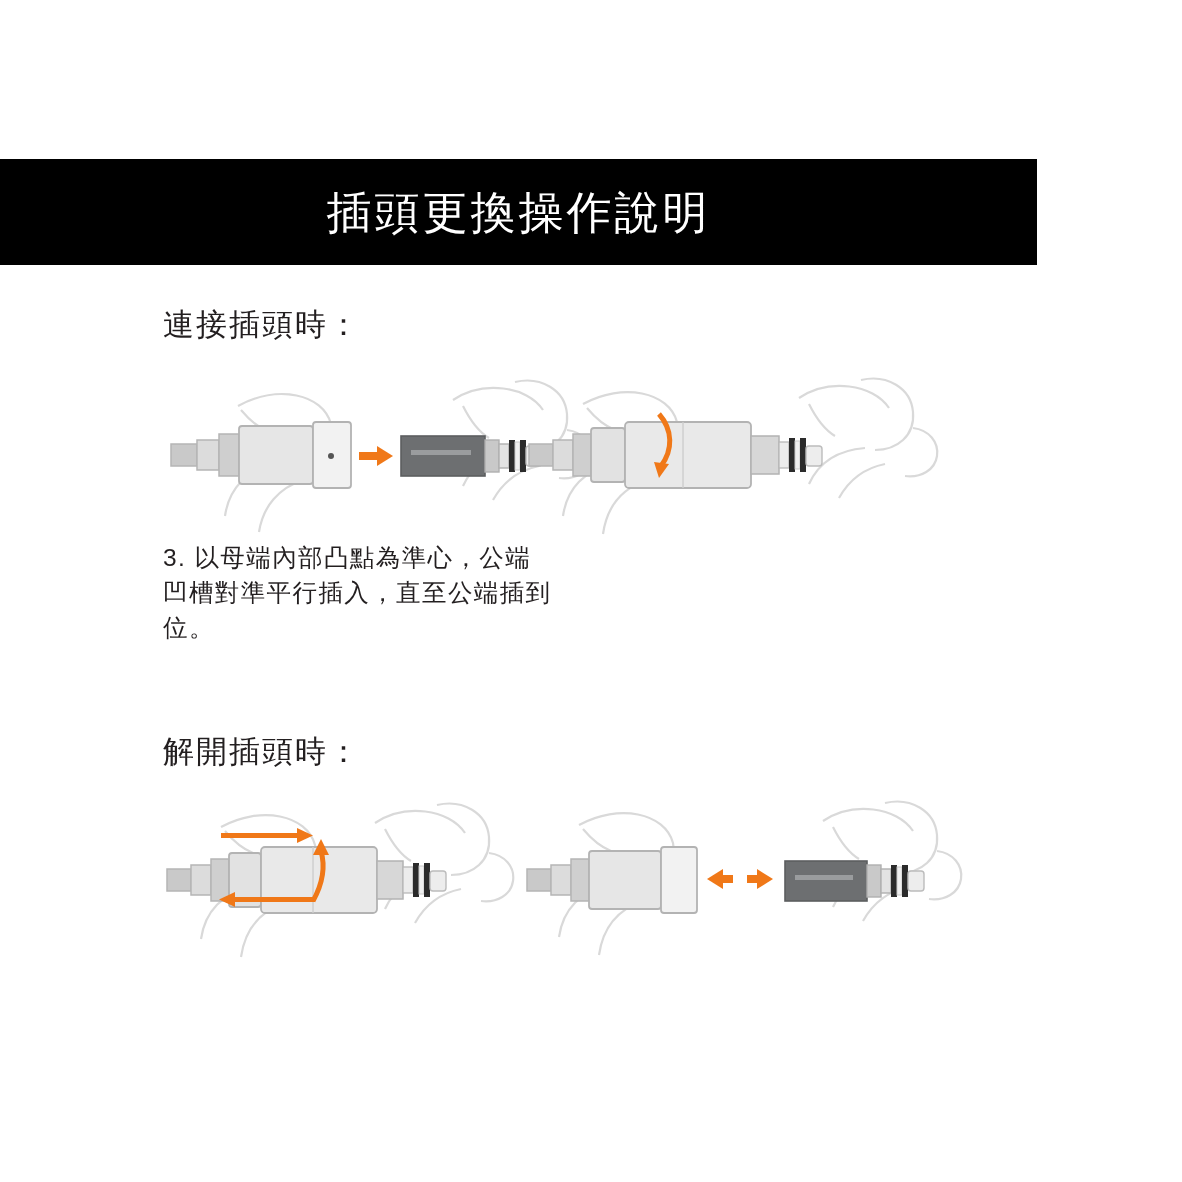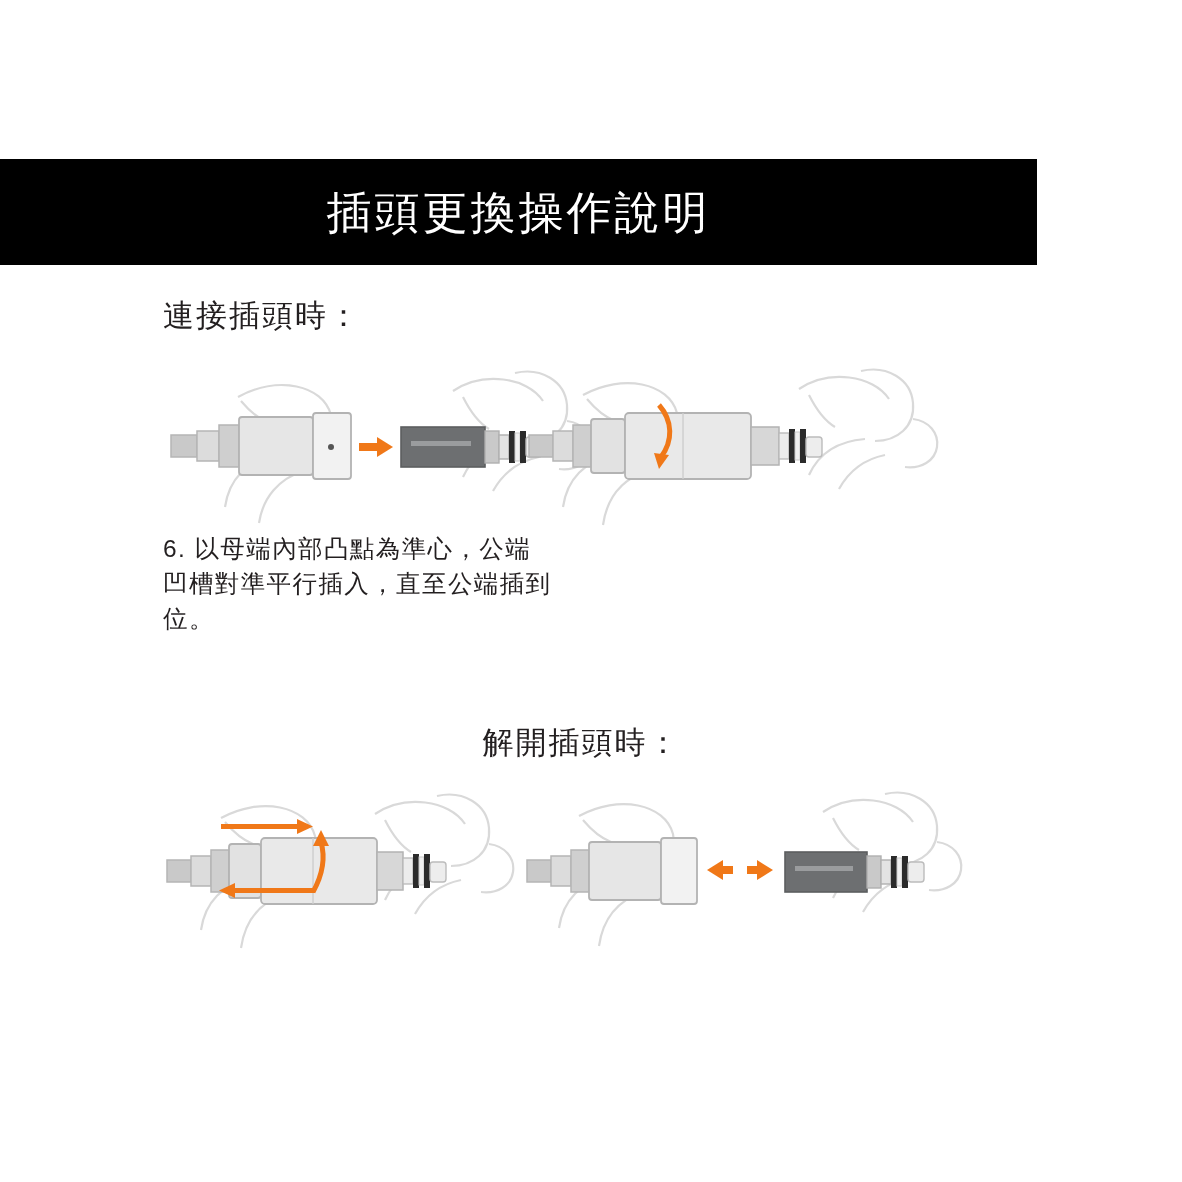--- a/index.html
+++ b/index.html
@@ -39,21 +39,21 @@
     letter-spacing: 3px;
     font-weight: normal;
     line-height: 1;
     white-space: nowrap;
   }
 
   
   .content {
     position: absolute;
     left: 0;
-    top: 265px;
+    top: 274px;
     width: 1000px;
   }
   .section {
     position: relative;
     margin-top: 0;
   }
   .section-heading {
     margin-left: 163px;
     font-size: 31px;
     letter-spacing: 2px;
@@ -85,21 +85,21 @@
     line-height: 1.42;
     letter-spacing: 1.4px;
     color: #231f20;
     white-space: pre-line;
   }
   .step.left .caption  { width: 440px; }
   .step.right .caption { width: 455px; }
 
   .sec1 .steps-row { margin-top: 26px; }
   .sec2 .steps-row { margin-top: 26px; }
-  .sec2 { margin-top: 66px; text-align: center; }
+  .sec2 { margin-top: 66px; }
 </style>
 </head>
 <body>
 
 <div class="page">
 
   <div class="title-bar">
     <div class="title-text">插頭更換操作說明</div>
   </div>
 
@@ -147,21 +147,21 @@
                 <rect x="248" y="84" width="60" height="5" fill="#9a9c9e"></rect>
                 <rect x="322" y="74" width="14" height="32" fill="#c9c9c9" stroke="#b0b0b0" stroke-width="1.4"></rect>
                 <rect x="336" y="78" width="10" height="24" fill="#e3e3e3" stroke="#b0b0b0" stroke-width="1.4"></rect>
                 <rect x="346" y="74" width="6" height="32" fill="#2b2b2b"></rect>
                 <rect x="352" y="76" width="5" height="28" fill="#f0f0f0" stroke="#c9c9c9" stroke-width="1"></rect>
                 <rect x="357" y="74" width="6" height="32" fill="#2b2b2b"></rect>
                 <rect x="363" y="80" width="16" height="20" rx="3" fill="#ededed" stroke="#bcbcbc" stroke-width="1.4"></rect>
               </g>
             </svg>
           </div>
-          <div class="caption">6. 以母端內部凸點為準心，公端
+          <div class="caption">3. 以母端內部凸點為準心，公端
 凹槽對準平行插入，直至公端插到
 位。</div>
         </div>
 
         <div class="step right">
           <div class="fig">
             <svg width="455" height="175" viewBox="0 0 455 175" xmlns="http://www.w3.org/2000/svg">
               <g fill="none" stroke="#d9d9d9" stroke-width="2.2">
                 <path d="M60 38 C100 16 146 26 154 56 C158 74 146 88 128 90"></path>
                 <path d="M64 42 C74 54 82 60 92 64"></path>

